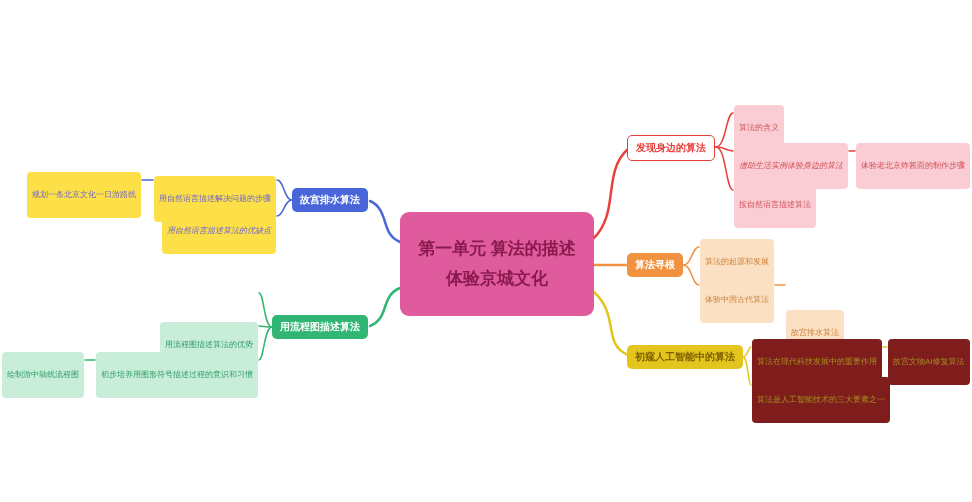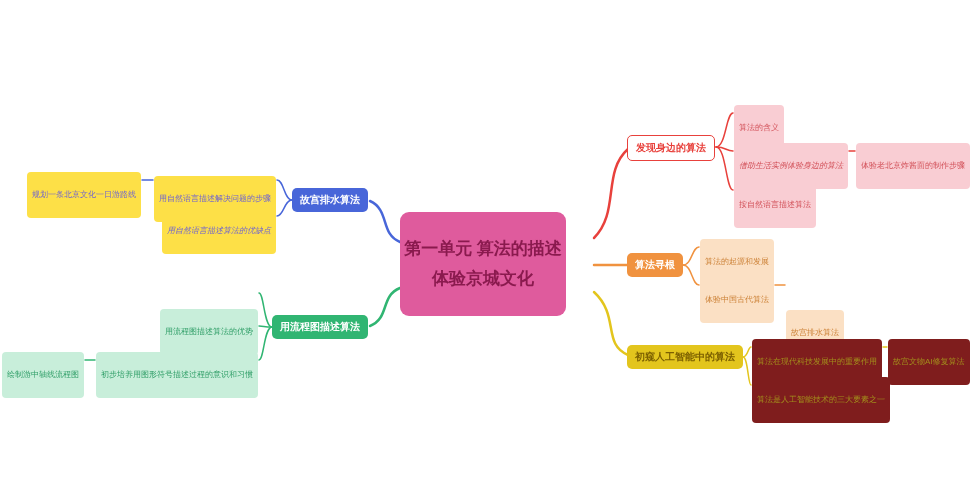--- a/index.html
+++ b/index.html
@@ -4,21 +4,21 @@
 <style>
   html,body{margin:0;padding:0;background:#ffffff;}
   .stage{
     position:relative;width:972px;height:502px;background:#ffffff;
     overflow:hidden;font-family:"Liberation Sans","DejaVu Sans",sans-serif;
   }
   svg.edges{position:absolute;left:0;top:0;width:972px;height:502px;pointer-events:none;}
   .node{position:absolute;white-space:nowrap;box-sizing:border-box;}
   
   .n-center{
-    left:400px;top:212px;width:166px;height:104px;
+    left:400px;top:212px;width:194px;height:104px;
     background:#df5b9d;color:#8a1a4e;border-radius:9px;
     display:flex;flex-direction:column;align-items:center;justify-content:center;
     font-size:17px;font-weight:bold;line-height:1.75;text-align:left;
   }
   
   .branch{font-size:10px;font-weight:bold;line-height:14px;padding:5px 8px;border-radius:5px;}
   .b-blue{background:#4866d9;color:#ffffff;right:604px;top:188px;}
   .b-green{background:#30b572;color:#ffffff;right:604px;top:315px;}
   .b-red{background:#ffffff;color:#e8413c;border:1.5px solid #e8413c;left:627px;top:135px;}
   .b-orange{background:#f0923f;color:#ffffff;left:627px;top:253px;}
@@ -28,21 +28,21 @@
   .l-blue{background:#fde047;color:#7064cf;}
   .l-green{background:#c8eeda;color:#2f9e67;}
   .l-red{background:#f9cdd3;color:#d25058;}
   .l-orange{background:#fbe0c4;color:#cc8136;}
   .l-yellow{background:#7f1d1d;color:#a38f1c;}
   
   .p-steps{right:696px;top:176px;}
   .p-route{right:831px;top:172px;}
   .p-proscons{right:696px;top:208px;font-style:italic;}
   .p-symbols{right:714px;top:285px;}
-  .p-advantage{right:714px;top:309px;text-align:center;}
+  .p-advantage{right:714px;top:322px;text-align:center;}
   .p-habit{right:714px;top:352px;}
   .p-axismap{right:888px;top:352px;}
   .p-meaning{left:734px;top:105px;}
   .p-life{left:734px;top:143px;font-style:italic;}
   .p-noodles{left:856px;top:143px;}
   .p-natural{left:734px;top:182px;}
   .p-origin{left:700px;top:239px;}
   .p-ancient{left:700px;top:277px;}
   .p-drainage{left:786px;top:277px;margin-top:33px;}
   .p-role{left:752px;top:339px;}

